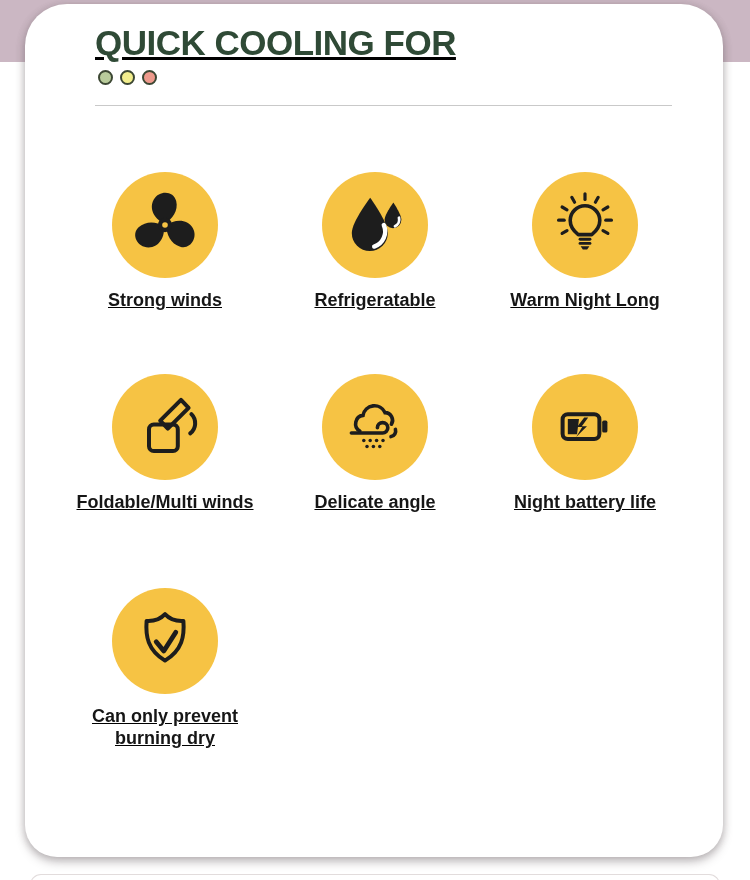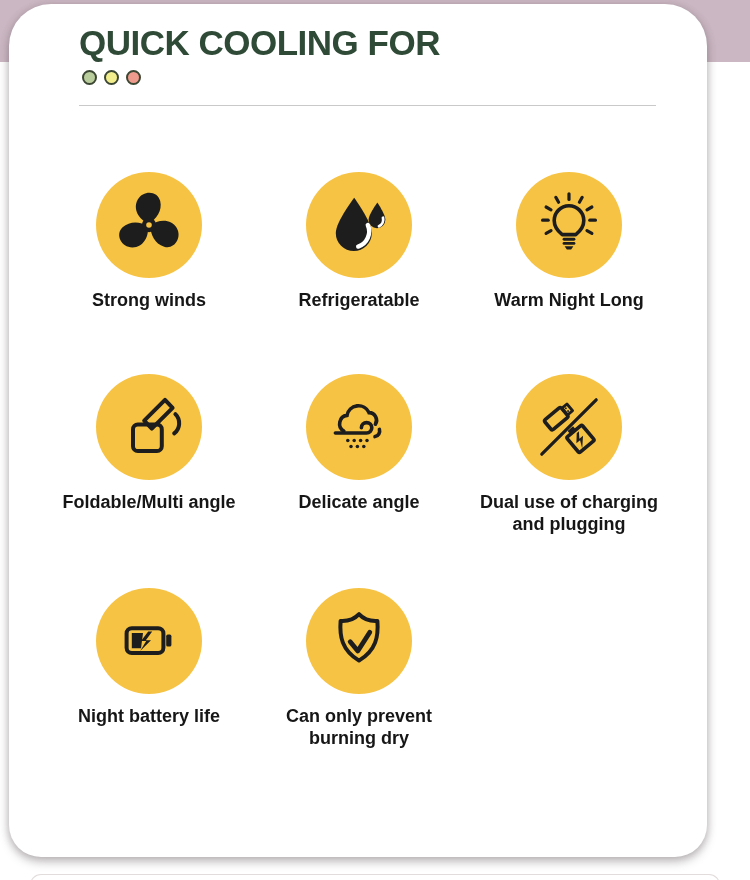--- a/index.html
+++ b/index.html
@@ -6,24 +6,25 @@
   body{
     width:750px;height:880px;position:relative;overflow:hidden;
     background:#ffffff;
     font-family:"Liberation Sans","DejaVu Sans",sans-serif;
   }
   .top-bar{
     position:absolute;top:0;left:0;width:750px;height:62px;
     background:var(--top-bar,#cbb7c3);
   }
   .card{
-    position:absolute;top:4px;left:9px;width:698px;height:853px;
+    position:absolute;top:4px;left:25px;width:698px;height:853px;
     background:var(--card-bg,#ffffff);
     border-radius:42px 42px 32px 32px;
     box-shadow:0 5px 10px rgba(95,85,90,.38), 3px 0 6px rgba(95,85,90,.10), -3px 0 6px rgba(95,85,90,.10);
+    text-decoration:underline;
   }
   .next-card-edge{
     position:absolute;top:874px;left:30px;width:688px;height:10px;
     background:#fff;border:1px solid #e2dcdc;border-bottom:none;
     border-radius:14px 14px 0 0;
   }
   .card-inner{padding:18px 28px 0 70px;}
   .title{
     font-size:35px;font-weight:bold;line-height:1.18;letter-spacing:-.5px;
     color:var(--title-green,#2f4a36);
@@ -133,21 +134,21 @@
       <div class="feature">
         <div class="circle">
           <svg viewBox="0 0 100 100">
             <g stroke="currentColor" stroke-width="5" stroke-linejoin="round" stroke-linecap="round" fill="none">
               <rect x="30" y="47" width="36" height="33" rx="6"></rect>
               <path d="M44 42 L70 16 L79.5 26 L53.5 52 Z"></path>
               <path d="M83 34 A16 16 0 0 1 81.5 58"></path>
             </g>
           </svg>
         </div>
-        <div class="label">Foldable/Multi angle</div>
+        <div class="label">Foldable/Multi winds</div>
       </div>
 
       <div class="feature">
         <div class="circle">
           <svg viewBox="0 0 100 100">
             <g stroke="currentColor" stroke-width="4.5" stroke-linecap="round" fill="none">
               <path d="M31 55 a10.5 10.5 0 0 1 4 -19.5 a14.5 14.5 0 0 1 27.5 -3.5 a9.5 9.5 0 0 1 8 14.5"></path>
               <path d="M20.5 57.5 h39 a6.5 6.5 0 1 0 -6.5 -6.5"></path>
               <path d="M70 62 a7 7 0 0 0 5.5 -9"></path>
             </g>
@@ -158,40 +159,20 @@
                 <circle cx="60" cy="67" r="2.2"></circle>
               <circle cx="40" cy="74.5" r="2.2"></circle>
                 <circle cx="48" cy="74.5" r="2.2"></circle>
               <circle cx="56" cy="74.5" r="2.2"></circle>
             </g>
           </svg>
         </div>
         <div class="label">Delicate angle</div>
       </div>
 
-      <div class="feature">
-        <div class="circle">
-          <svg viewBox="0 0 100 100">
-            <line x1="16" y1="84" x2="84" y2="16" stroke="currentColor" stroke-width="4" stroke-linecap="round"></line>
-            <g transform="rotate(-40 36 38)">
-              <rect x="20" y="30" width="27" height="16" rx="2.5" stroke="currentColor" stroke-width="4.5" fill="none" stroke-linejoin="round"></rect>
-              <rect x="47" y="32.5" width="8.5" height="11" stroke="currentColor" stroke-width="3.5" fill="none" stroke-linejoin="round"></rect>
-              <circle cx="51" cy="35.8" r="1.2" fill="currentColor"></circle>
-              <circle cx="51" cy="40.2" r="1.2" fill="currentColor"></circle>
-            </g>
-            <g transform="rotate(-40 63 64)">
-              <rect x="51" y="53" width="25" height="25" rx="2" stroke="currentColor" stroke-width="4.5" fill="none" stroke-linejoin="round"></rect>
-              <rect x="57.5" y="47.5" width="9" height="5.5" fill="currentColor"></rect>
-              <path d="M64.5 57 l-8.5 9.5 h6 l-4.5 9.5 l11 -11.5 h-6 l5.5 -7.5 Z" fill="currentColor"></path>
-            </g>
-          </svg>
-        </div>
-        <div class="label">Dual use of charging
-and plugging</div>
-      </div>
 
       <div class="feature">
         <div class="circle">
           <svg viewBox="0 0 100 100">
             <rect x="22" y="34" width="46" height="31" rx="6.5" stroke="currentColor" stroke-width="5" fill="none" stroke-linejoin="round"></rect>
             <rect x="71.5" y="42" width="6.5" height="15" rx="2" fill="currentColor"></rect>
             <path d="M28.5 40 h14 l-2.5 19 h-11.5 Z" fill="currentColor"></path>
             <path d="M49 38 l-9 12 h6.5 l-7.5 12.5 l13.5 -13.5 h-6.5 l8 -11 Z" fill="currentColor"></path>
           </svg>
         </div>

